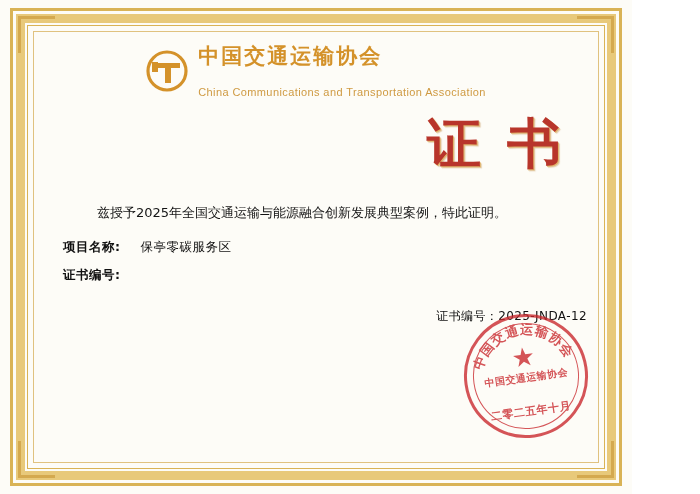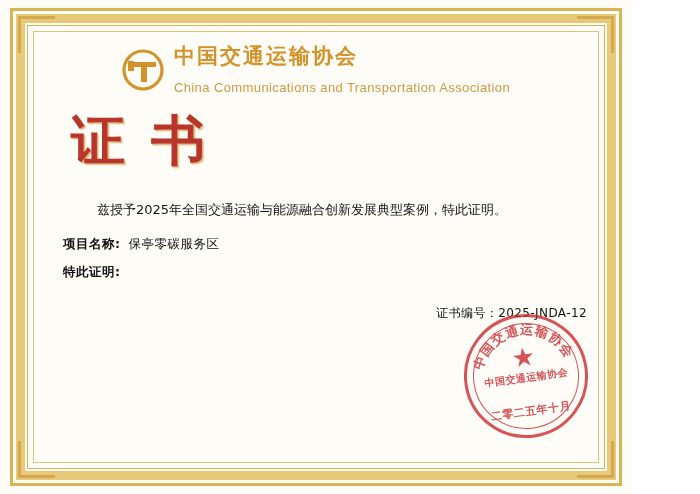--- a/index.html
+++ b/index.html
@@ -109,28 +109,28 @@
   .org-cn {
     font-family: "DejaVu Sans", sans-serif;
     font-size: 21px;
     font-weight: bold;
     color: #d4922a;
     letter-spacing: 2px;
     line-height: 1.15;
   }
   .org-en {
     font-family: "Liberation Sans", sans-serif;
-    font-size: 13px;
+    font-size: 11px;
     color: #cf9a42;
     letter-spacing: 0.4px;
-    margin-top: 12px;
+    margin-top: 18px;
   }
 
   .title {
-    text-align: left;
+    text-align: right;
     margin-top: 16px;
     font-family: "DejaVu Serif", serif;
     font-size: 54px;
     font-weight: bold;
     letter-spacing: 26px;
     text-indent: 26px;
     color: #b8352b;
     text-shadow: 1px 1px 0 #e0b36a, 2px 2px 1px rgba(180,120,40,0.35);
     line-height: 1.1;
   }
@@ -160,21 +160,21 @@
     font-size: 12.5px;
     font-weight: bold;
     color: #111;
     flex: 0 0 auto;
     white-space: nowrap;
     letter-spacing: 0.5px;
   }
   .field-value {
     font-size: 12.5px;
     color: #111;
-    margin-left: 8px;
+    margin-left: 20px;
     letter-spacing: 0.5px;
   }
 
   .cert-no {
     margin-top: 24px;
     padding-left: 18px;
     font-family: "DejaVu Sans", sans-serif;
     font-size: 12px;
     color: #111;
     letter-spacing: 0.4px;
@@ -278,21 +278,21 @@
     <div class="title">证书</div>
 
     <div class="body-text"><span class="indent"></span><span>兹授予2025年全国交通运输与能源融合创新发展典型案例，特此证明。</span></div>
 
     <div class="fields">
       <div class="field-row">
         <span class="field-label">项目名称:</span>
         <span class="field-value">保亭零碳服务区</span>
       </div>
       <div class="field-row">
-        <span class="field-label">特此证明:</span>
+        <span class="field-label">证书编号:</span>
       </div>
     </div>
 
     <div class="cert-no"><span>证书编号：</span><span>2025-JNDA-12</span></div>
 
   </div>
 
   <div class="seal">
     <div class="seal-inner"></div>
     <svg class="seal-arc" viewBox="0 0 118 118" aria-hidden="true">

